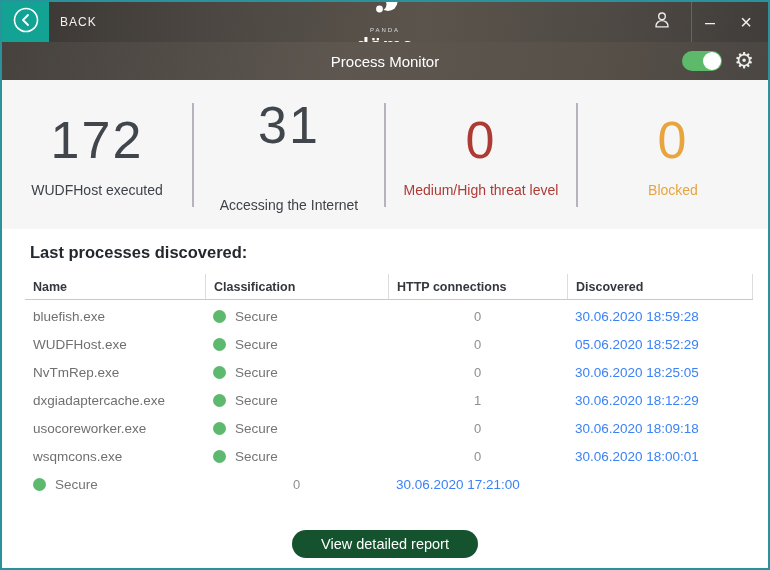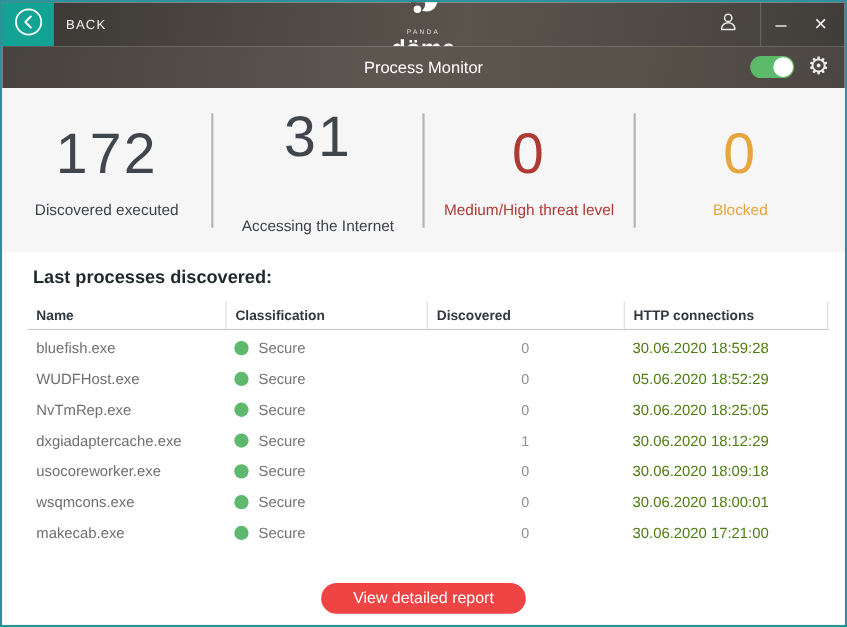--- a/index.html
+++ b/index.html
@@ -96,21 +96,21 @@
   }
   .th:first-child { border-left: none; }
   .th:last-child { border-right: 1px solid #dcdcdc; }
   .rows { margin-top: 2px; }
   .tr { height: 28px; align-items: center; }
   .td { padding-left: 8px; font-size: 13.5px; }
   .td.name { color: #6f6f6f; }
   .td.classification { display: flex; align-items: center; gap: 9px; color: #757575; }
   .dot { width: 13px; height: 13px; border-radius: 50%; background: #5cb96e; flex: 0 0 13px; }
   .td.conn { text-align: center; padding-left: 0; color: #8f8f8f; font-size: 13px; }
-  .td.date { color: #4d7c0f; }
+  .td.date { color: #3b82f6; }
 
   
   .footer { margin-top: auto; display: flex; justify-content: center; padding-bottom: 10px; }
   .report-btn {
     background: #1a9e90; color: #fff; border: none;
     font-size: 14.5px; font-family: "Liberation Sans", sans-serif;
     height: 28px; padding: 0 29px; cursor: pointer;
   }
 </style>
 </head>
@@ -168,21 +168,21 @@
       <div class="toggle" style="background: rgb(93, 186, 106);">
         <div class="toggle-knob"></div>
       </div>
       <span class="gear">⚙</span>
     </div>
   </div>
 
   <div class="stats">
   <div class="stat">
     <div class="stat-value" style="color: rgb(65, 70, 76);">172</div>
-    <div class="stat-label" style="color: rgb(62, 67, 73);">Discovered executed</div>
+    <div class="stat-label" style="color: rgb(62, 67, 73);">WUDFHost executed</div>
   </div>
 <div class="stat-divider"></div>
   <div class="stat">
     <div class="stat-value" style="color: rgb(65, 70, 76);">31</div>
     <div class="stat-label" style="color: rgb(62, 67, 73); margin-top: 42px;">Accessing the Internet</div>
   </div>
 <div class="stat-divider"></div>
   <div class="stat">
     <div class="stat-value" style="color: rgb(174, 58, 52);">0</div>
     <div class="stat-label" style="color: rgb(174, 58, 52);">Medium/High threat level</div>
@@ -194,23 +194,23 @@
   </div>
 </div>
 
   <div class="content">
     <div class="table-heading">Last processes discovered:</div>
     <div class="thead">
   <span class="th">Name</span>
 
   <span class="th">Classification</span>
 
+  <span class="th">HTTP connections</span>
+
   <span class="th">Discovered</span>
-
-  <span class="th">HTTP connections</span>
 </div>
     <div class="rows">
   <div class="tr">
     <span class="td name">bluefish.exe</span>
     <span class="td classification">
       <span class="dot" style="background: rgb(92, 185, 110);"></span>
       <span>Secure</span>
     </span>
     <span class="td conn">0</span>
     <span class="td date">30.06.2020 18:59:28</span>
@@ -260,28 +260,27 @@
     <span class="td name">wsqmcons.exe</span>
     <span class="td classification">
       <span class="dot" style="background: rgb(92, 185, 110);"></span>
       <span>Secure</span>
     </span>
     <span class="td conn">0</span>
     <span class="td date">30.06.2020 18:00:01</span>
   </div>
 
   <div class="tr">
-    <span class="td name">makecab.exe</span>
     <span class="td classification">
       <span class="dot" style="background: rgb(92, 185, 110);"></span>
       <span>Secure</span>
     </span>
     <span class="td conn">0</span>
     <span class="td date">30.06.2020 17:21:00</span>
   </div>
 </div>
 
     <div class="footer">
-      <button class="report-btn" style="background: #ef4444; border-radius: 14px;">View detailed report</button>
+      <button class="report-btn" style="background: #14532d; border-radius: 14px;">View detailed report</button>
     </div>
   </div>
 
 </div>
 
 </body></html>

